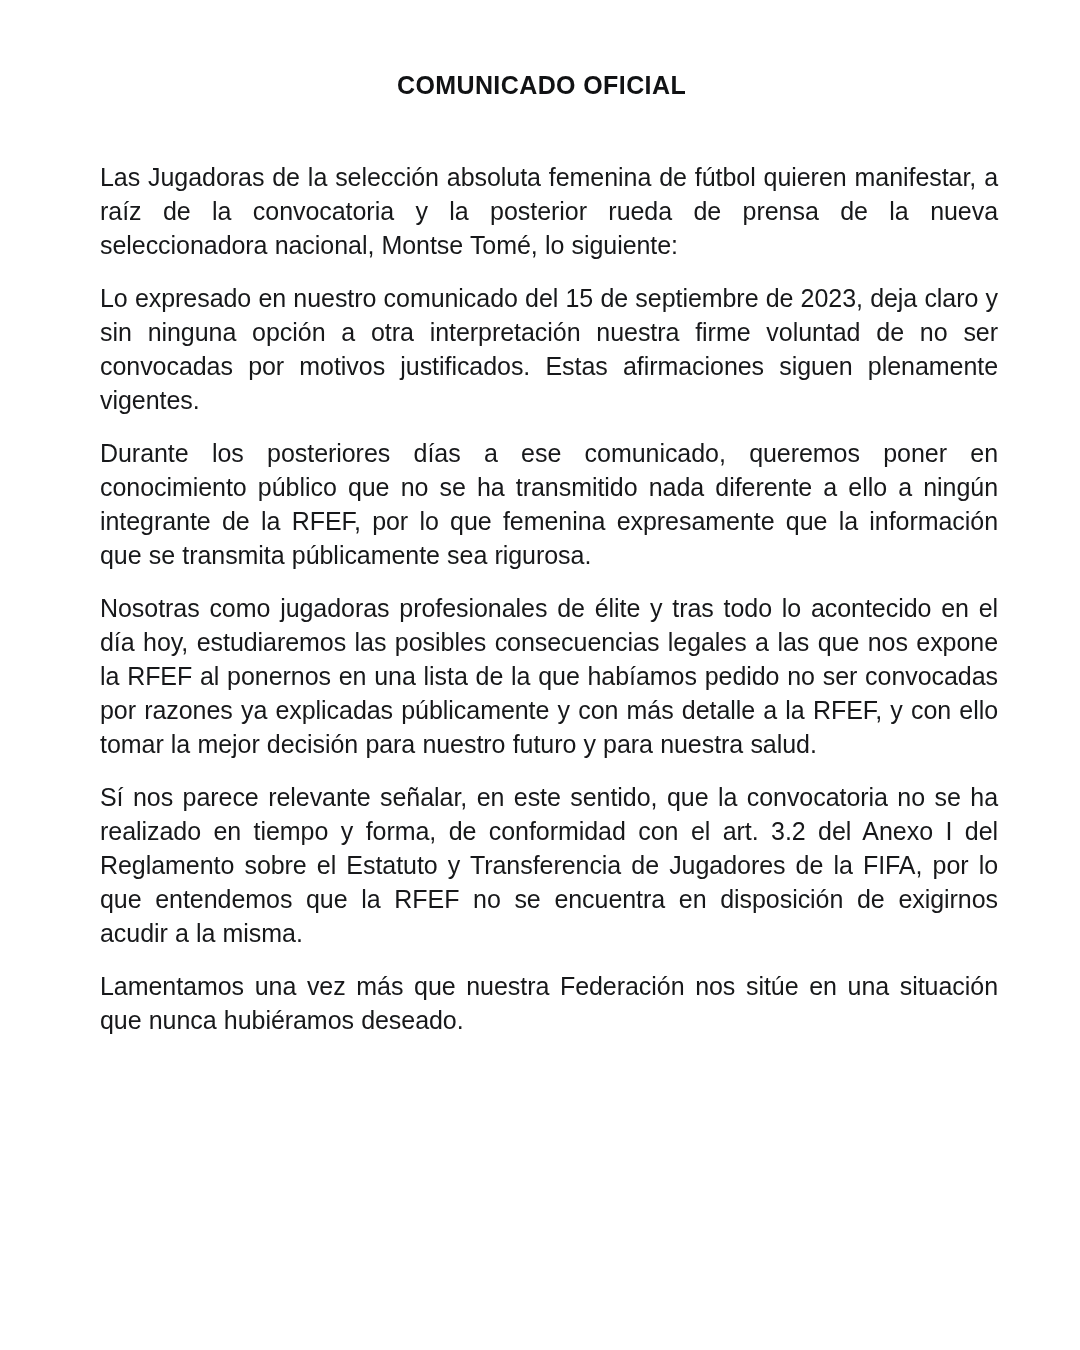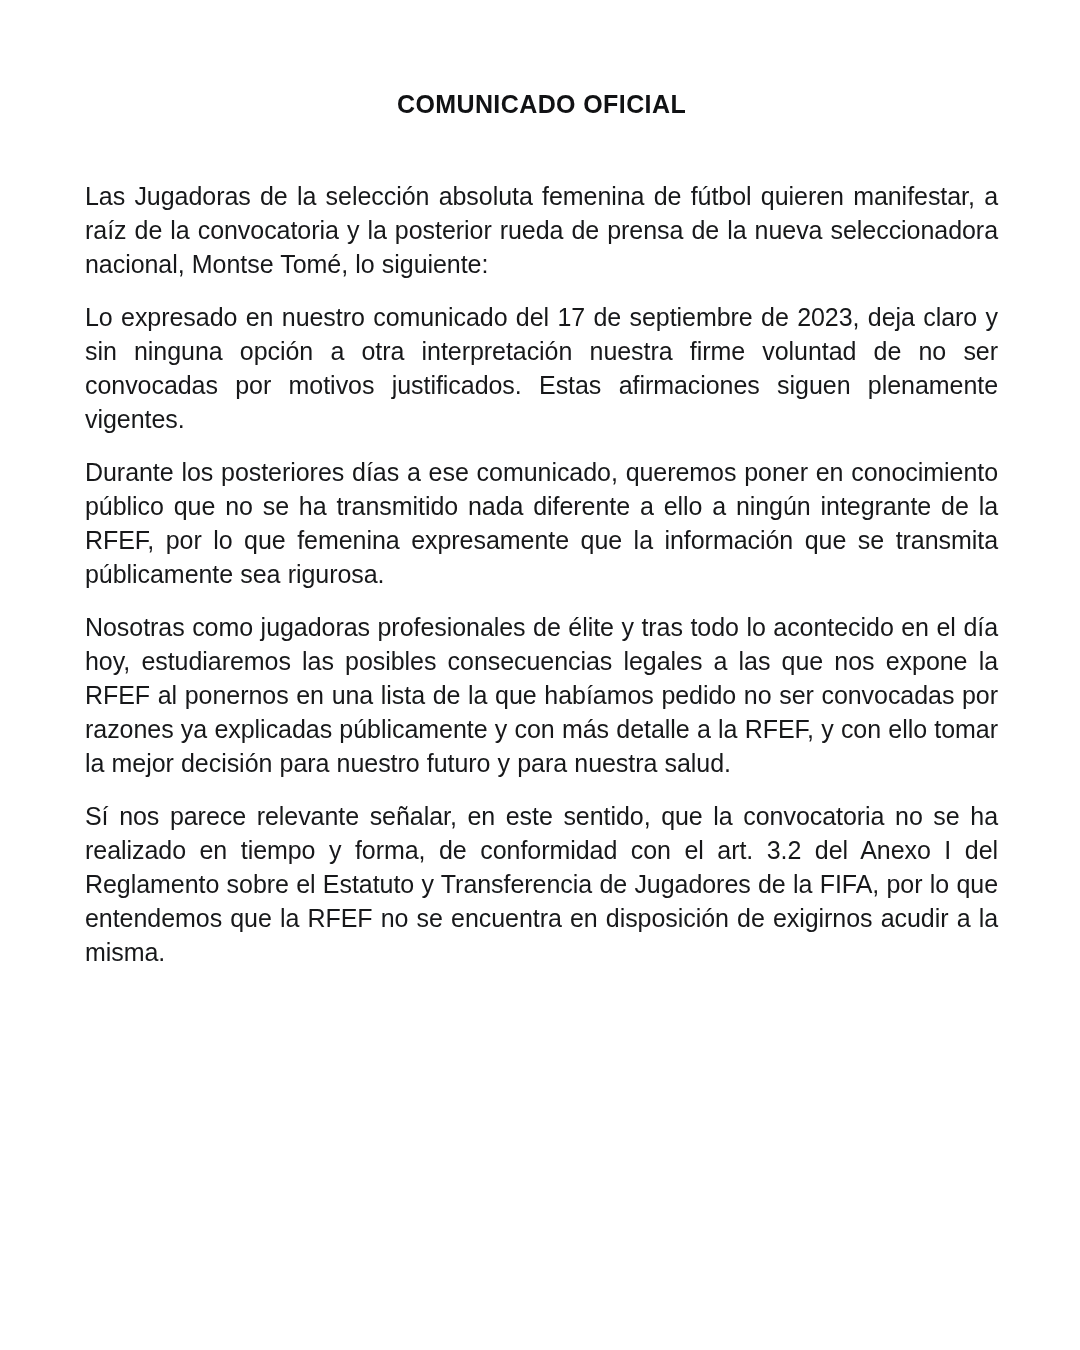--- a/index.html
+++ b/index.html
@@ -31,30 +31,30 @@
     width: 913px;
   }
 
   .doc-title {
     text-align: center;
     font-size: 25px;
     font-weight: bold;
     letter-spacing: 0.4px;
     color: #111214;
     margin: 0;
-    padding-top: 89px;
+    padding-top: 70px;
     line-height: 1.2;
   }
 
   .paragraphs {
     margin-top: 60px;
   }
 
   p.para {
-    margin: 0 0 19px 0;
+    margin: 0 0 19px 15px;
     font-size: 25px;
     line-height: 34px;
     text-align: justify;
     text-justify: inter-word;
     color: #17181a;
     font-weight: 400;
     letter-spacing: -0.05px;
     word-spacing: 0.3px;
     hyphens: none;
   }
@@ -68,20 +68,21 @@
 </head>
 <body>
 
 <div class="page">
   <div class="doc-body">
 
     <h1 class="doc-title">COMUNICADO OFICIAL</h1>
 
     <div class="paragraphs">
       <p class="para">Las Jugadoras de la selección absoluta femenina de fútbol quieren manifestar, a raíz de la convocatoria y la posterior rueda de prensa de la nueva seleccionadora nacional, Montse Tomé, lo siguiente:</p>
-      <p class="para">Lo expresado en nuestro comunicado del 17 de septiembre de 2023, deja claro y sin ninguna opción a otra interpretación nuestra firme voluntad de no ser convocadas por motivos justificados. Estas afirmaciones siguen plenamente vigentes.</p>
+      <p class="para">Lo expresado en nuestro comunicado del 15 de septiembre de 2023, deja claro y sin ninguna opción a otra interpretación nuestra firme voluntad de no ser convocadas por motivos justificados. Estas afirmaciones siguen plenamente vigentes.</p>
       <p class="para">Durante los posteriores días a ese comunicado, queremos poner en conocimiento público que no se ha transmitido nada diferente a ello a ningún integrante de la RFEF, por lo que femenina expresamente que la información que se transmita públicamente sea rigurosa.</p>
       <p class="para">Nosotras como jugadoras profesionales de élite y tras todo lo acontecido en el día hoy, estudiaremos las posibles consecuencias legales a las que nos expone la RFEF al ponernos en una lista de la que habíamos pedido no ser convocadas por razones ya explicadas públicamente y con más detalle a la RFEF, y con ello tomar la mejor decisión para nuestro futuro y para nuestra salud.</p>
       <p class="para">Sí nos parece relevante señalar, en este sentido, que la convocatoria no se ha realizado en tiempo y forma, de conformidad con el art. 3.2 del Anexo I del Reglamento sobre el Estatuto y Transferencia de Jugadores de la FIFA, por lo que entendemos que la RFEF no se encuentra en disposición de exigirnos acudir a la misma.</p>
+      <p class="para">Lamentamos una vez más que nuestra Federación nos sitúe en una situación que nunca hubiéramos deseado.</p>
     </div>
 
   </div>
 </div>
 
 </body></html>

